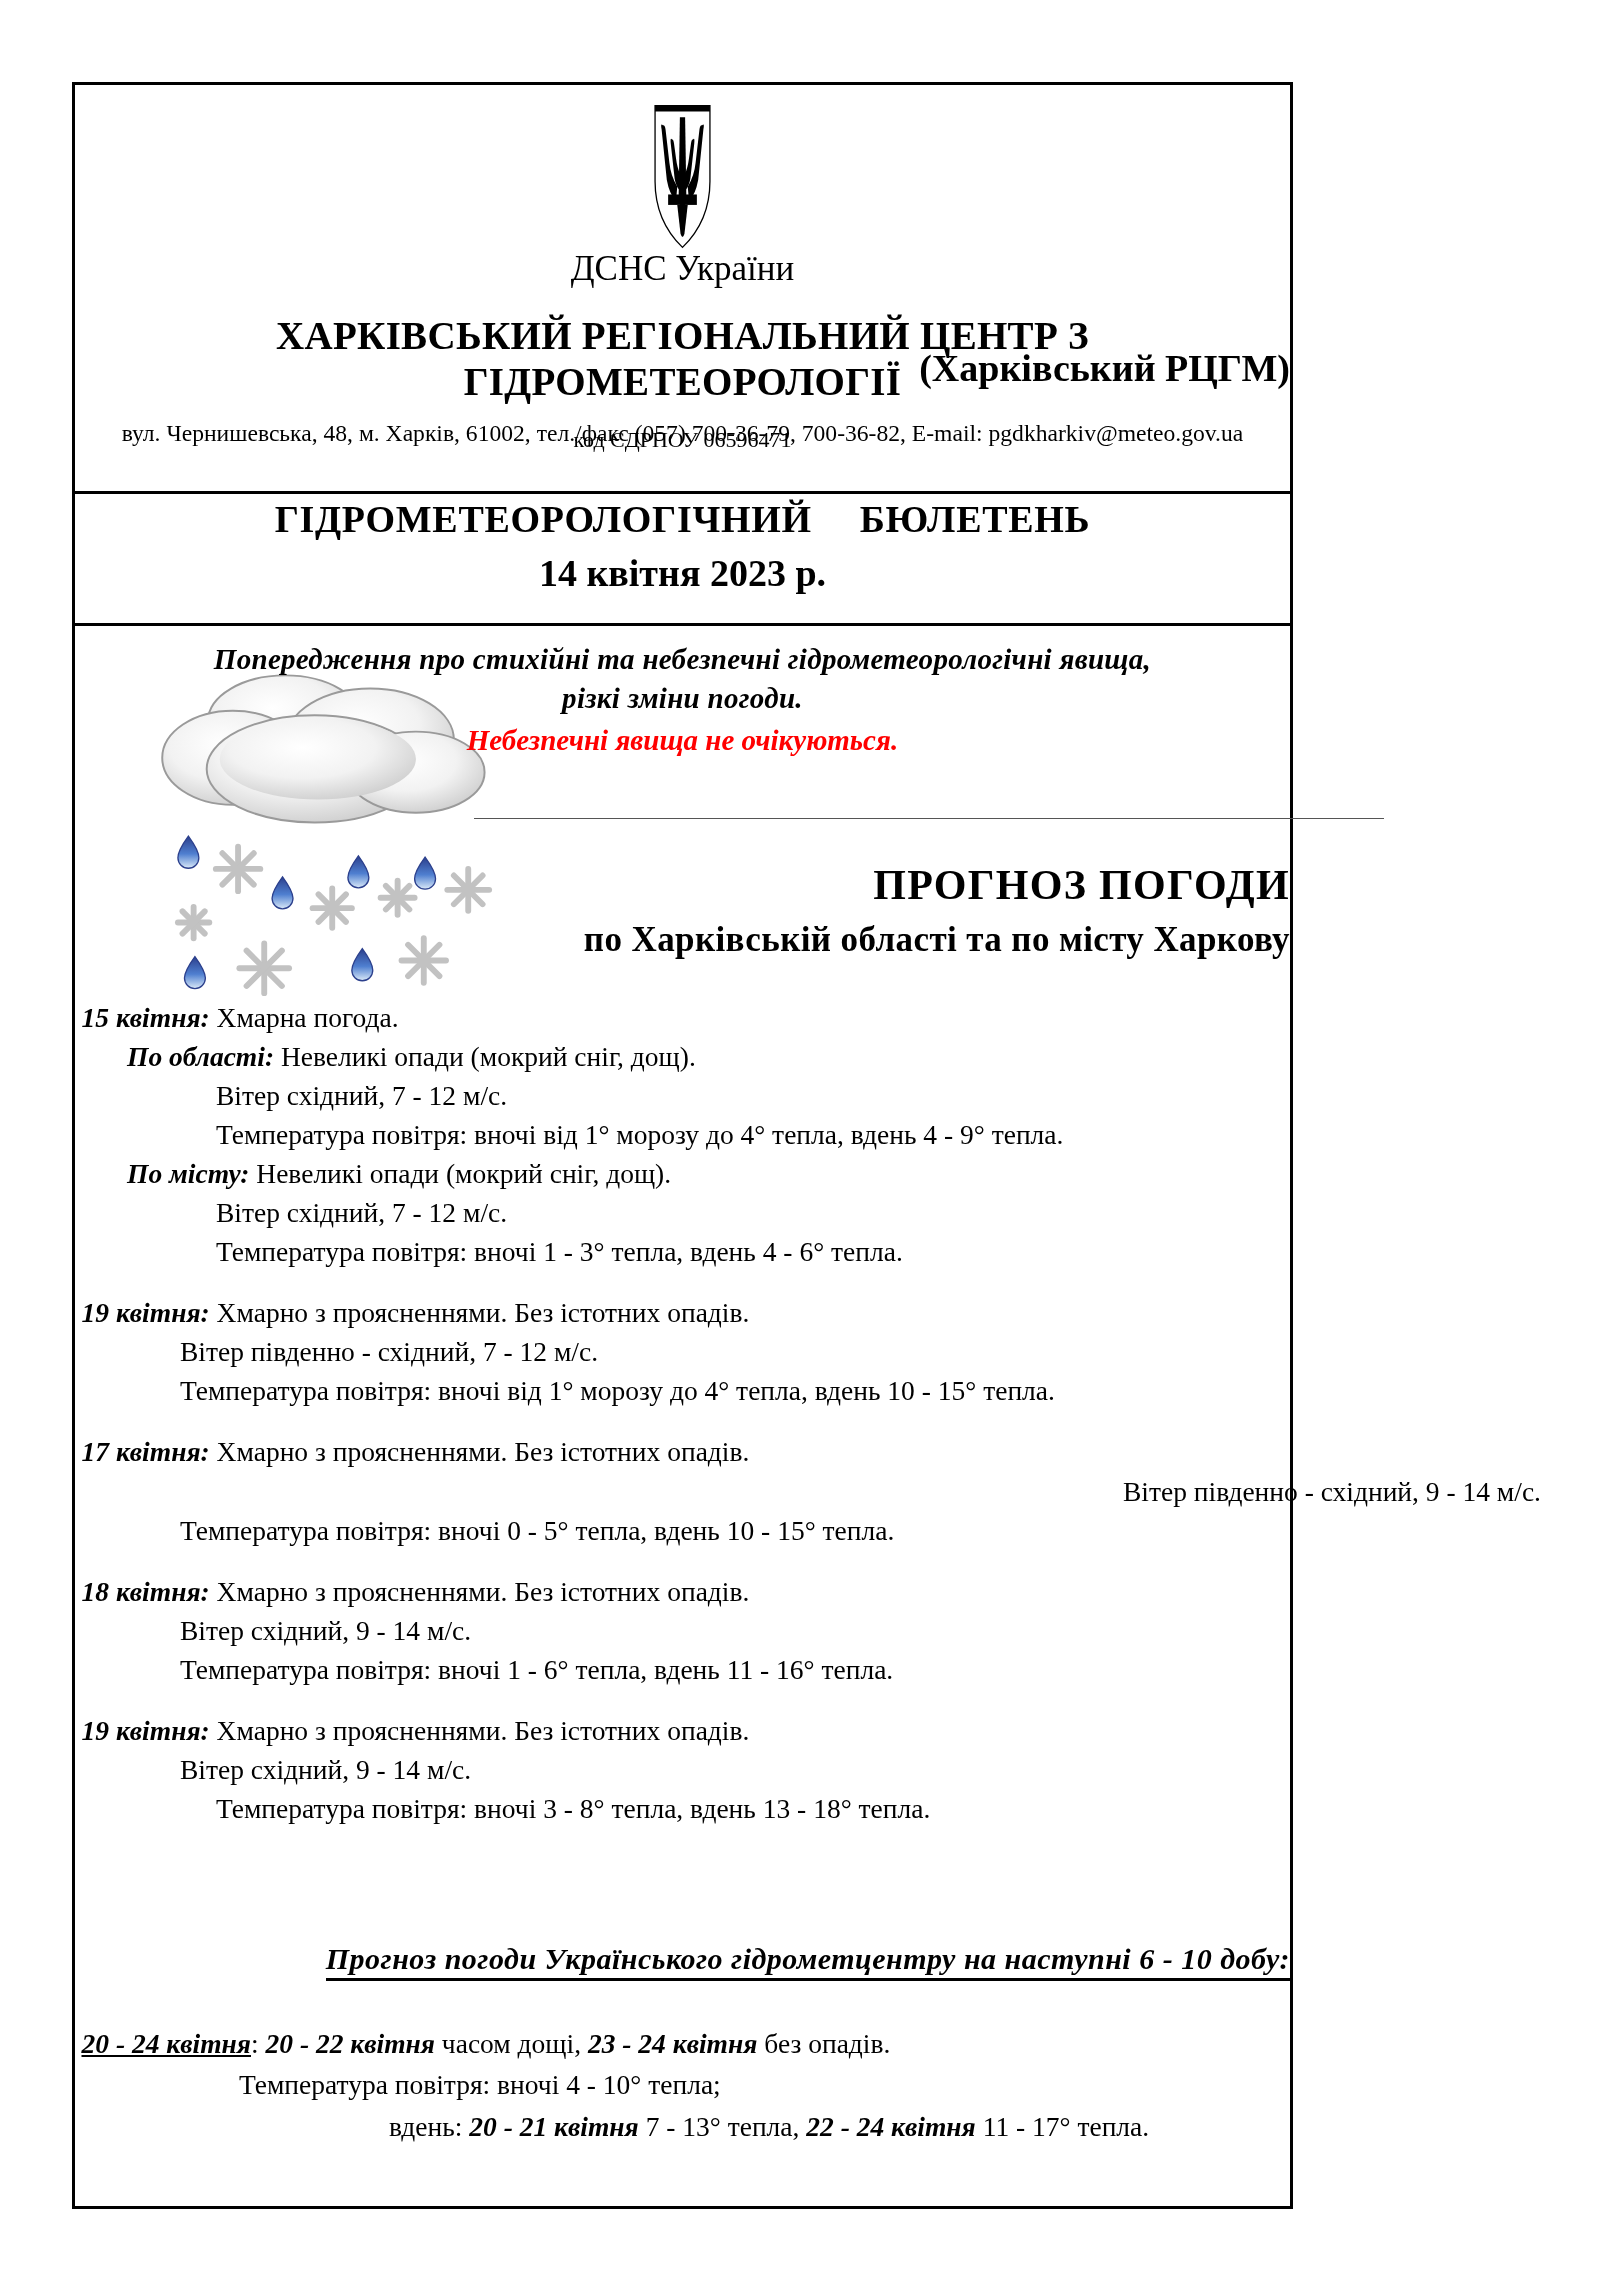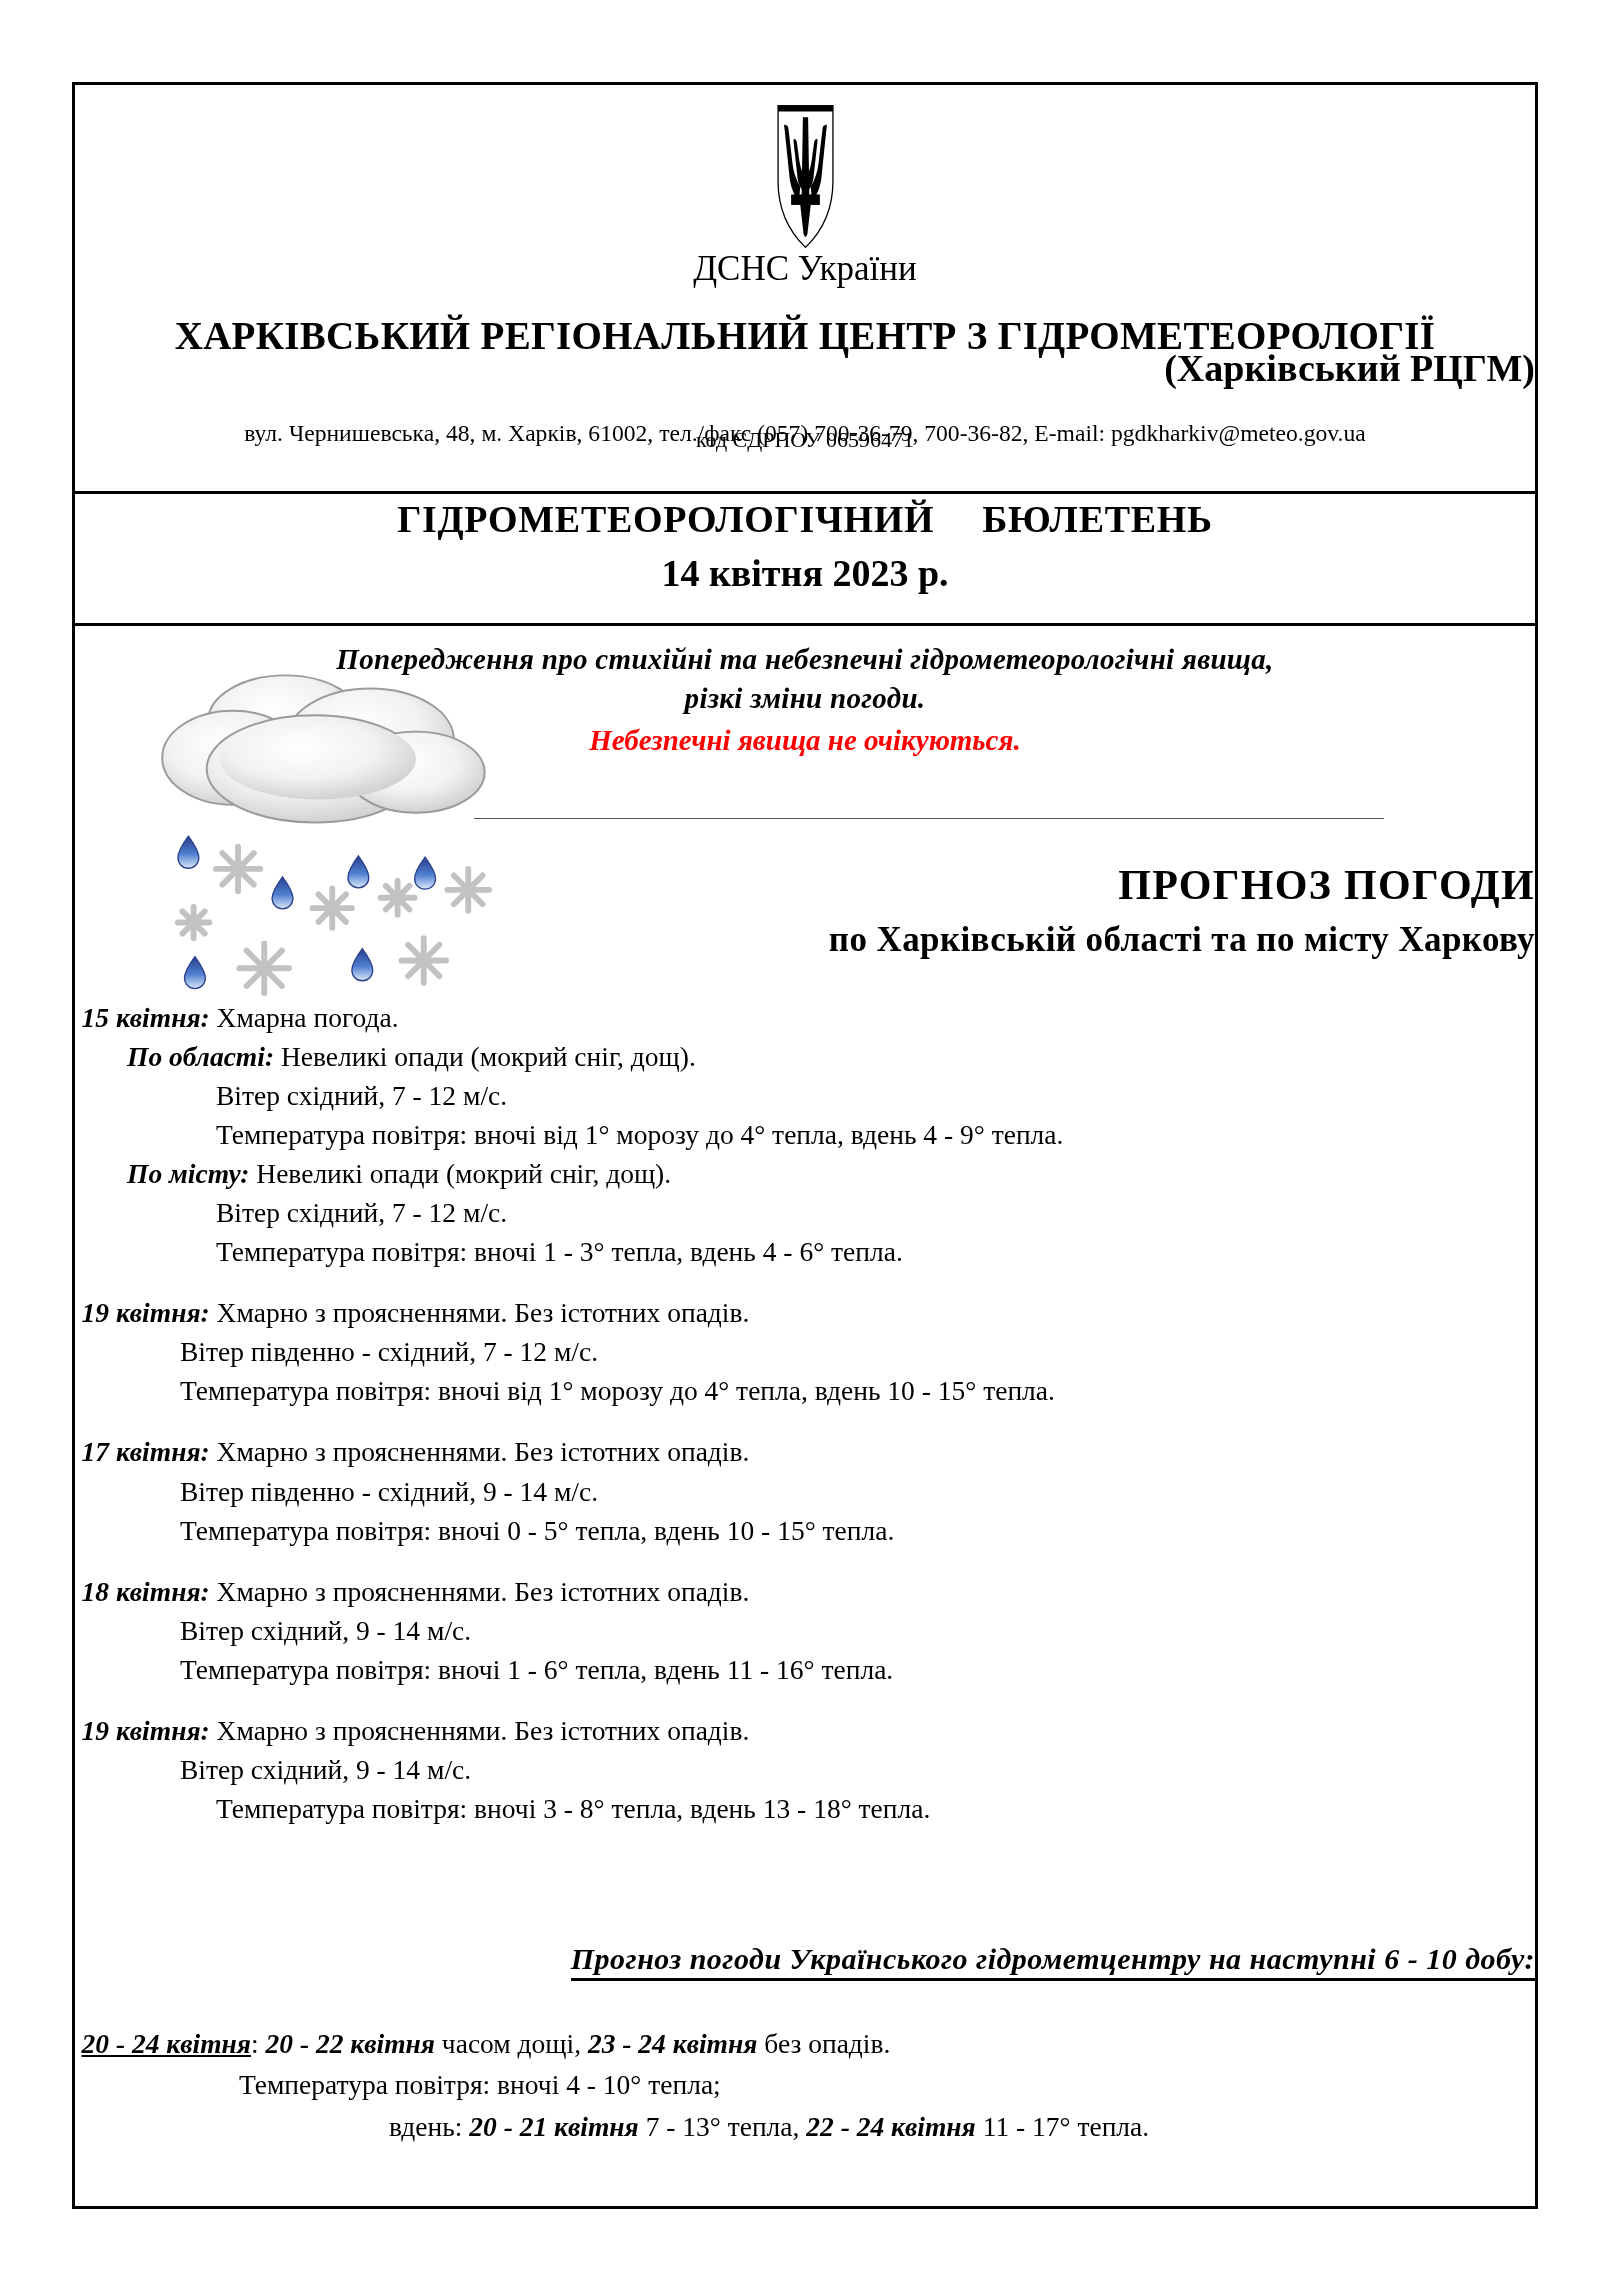--- a/index.html
+++ b/index.html
@@ -14,21 +14,21 @@
     color: #000000;
     position: relative;
     overflow: hidden;
   }
 
   
   .page-frame {
     position: absolute;
     left: 72px;
     top: 82px;
-    width: 1466px;
+    width: 1221px;
     height: 2127px;
     border: 3.3px solid #000000;
     box-sizing: border-box;
   }
 
   .divider {
     position: absolute;
     left: 0;
     width: 100%;
     height: 0;
@@ -418,21 +418,21 @@
       </div>
       <div class="detail-line" style="padding-left:105px;">Вітер південно - східний, 7 - 12 м/с.</div>
       <div class="detail-line" style="padding-left:105px;">Температура повітря: вночі від 1° морозу до 4° тепла, вдень 10 - 15° тепла.</div>
     </div>
 
     <div class="day-block">
       <div class="day-line">
         <span class="day-label">17 квітня:</span>
         <span>Хмарно з проясненнями. Без істотних опадів.</span>
       </div>
-      <div class="detail-line" style="padding-left:105px;">Вітер південно - східний, 9 - 14 м/с.</div>
+      <div class="detail-line" style="padding-left:105px;text-align:right;">Вітер південно - східний, 9 - 14 м/с.</div>
       <div class="detail-line" style="padding-left:105px;">Температура повітря: вночі 0 - 5° тепла, вдень 10 - 15° тепла.</div>
     </div>
 
     <div class="day-block">
       <div class="day-line">
         <span class="day-label">18 квітня:</span>
         <span>Хмарно з проясненнями. Без істотних опадів.</span>
       </div>
       <div class="detail-line" style="padding-left:105px;">Вітер східний, 9 - 14 м/с.</div>
       <div class="detail-line" style="padding-left:105px;">Температура повітря: вночі 1 - 6° тепла, вдень 11 - 16° тепла.</div>

